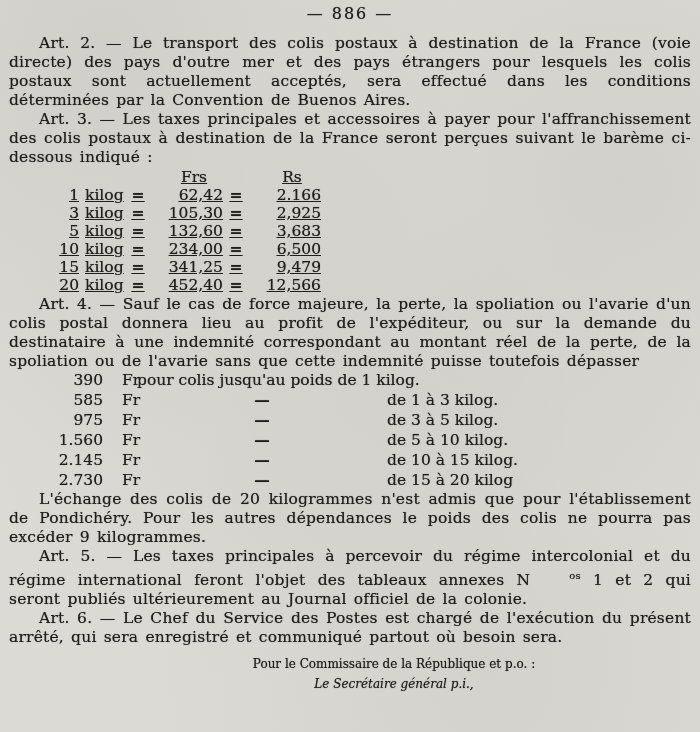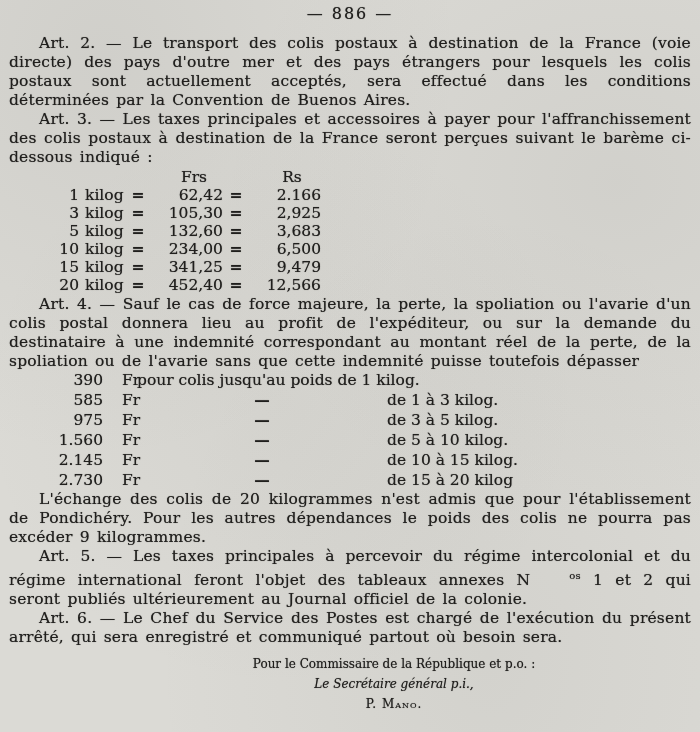--- a/index.html
+++ b/index.html
@@ -44,20 +44,21 @@
   
   .tariff {
     margin: 1px 0 1px 40px;
     font-size: 15.5px;
     line-height: 18px;
   }
   .t-row {
     display: grid;
     grid-template-columns: 30px 46px 26px 72px 26px 72px;
     align-items: baseline;
+    text-decoration: underline;
   }
   .t-num  { text-align: right; }
   .t-unit { padding-left: 6px; }
   .t-eq   { text-align: center; font-weight: bold; }
   .t-frs, .t-rs { text-align: right; }
   .t-head .t-frs, .t-head .t-rs { text-align: center; padding-left: 14px; }
   
   .indemnity {
     margin: 0 0 0 22px;
     font-size: 15.5px;
@@ -206,16 +207,15 @@
   <p class="para">L'échange des colis de 20 kilogrammes n'est admis que pour l'établissement de Pondichéry. Pour les autres dépendances le poids des colis ne pourra pas excéder 9 kilogrammes.</p>
 
   <p class="para"><span>Art. 5. — Les taxes principales à percevoir du régime intercolonial et du régime international feront l'objet des tableaux annexes N</span><sup>os</sup><span> 1 et 2 qui seront publiés ultérieurement au </span><span class="italic">Journal officiel</span><span> de la colonie.</span></p>
 
   <p class="para">Art. 6. — Le Chef du Service des Postes est chargé de l'exécution du présent arrêté, qui sera enregistré et communiqué partout où besoin sera.</p>
 
 
   <div class="sig">
     <div>Pour le Commissaire de la République et p.o. :</div>
     <div class="italic">Le Secrétaire général p.i.,</div>
-    <div class="name">P. Mano.</div>
   </div>
 
 </div>
 
 </body></html>

